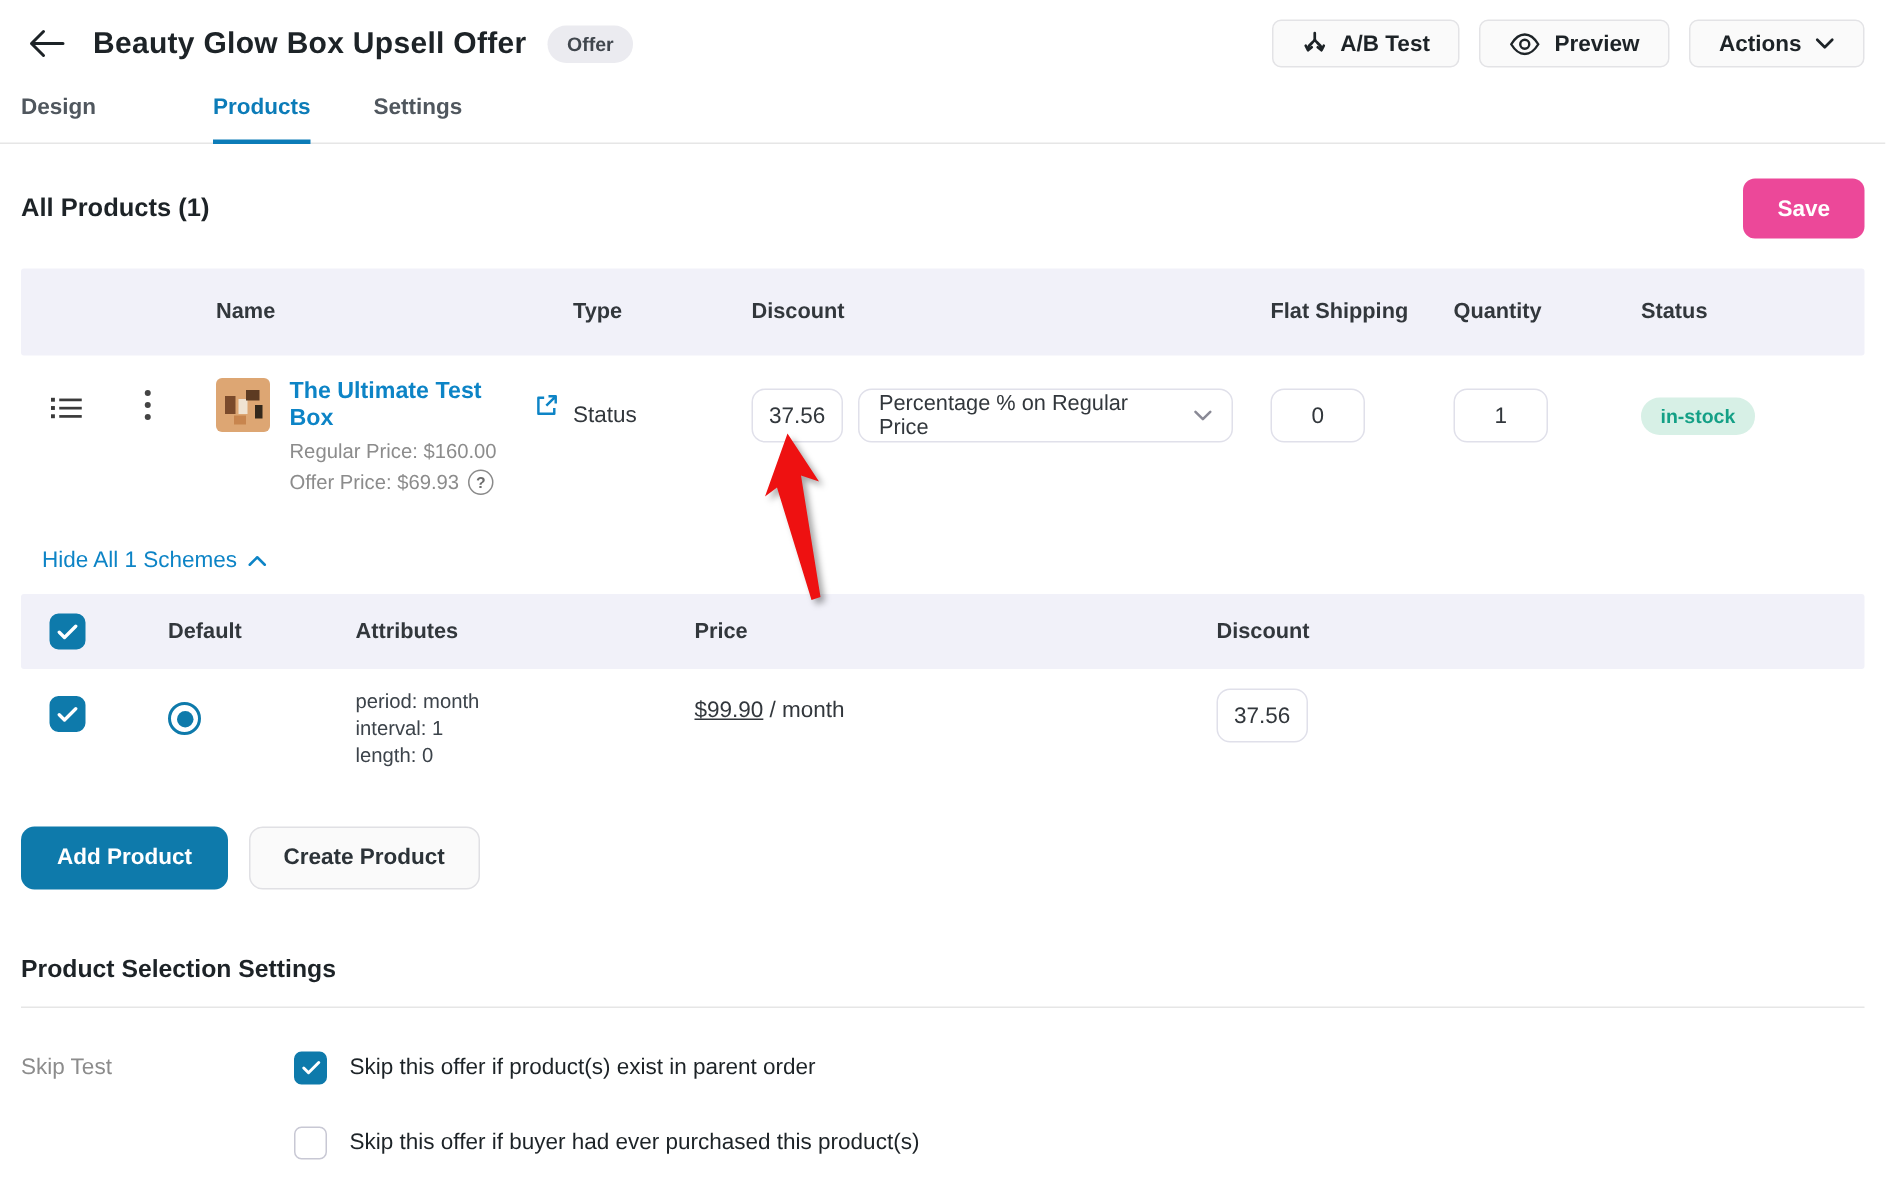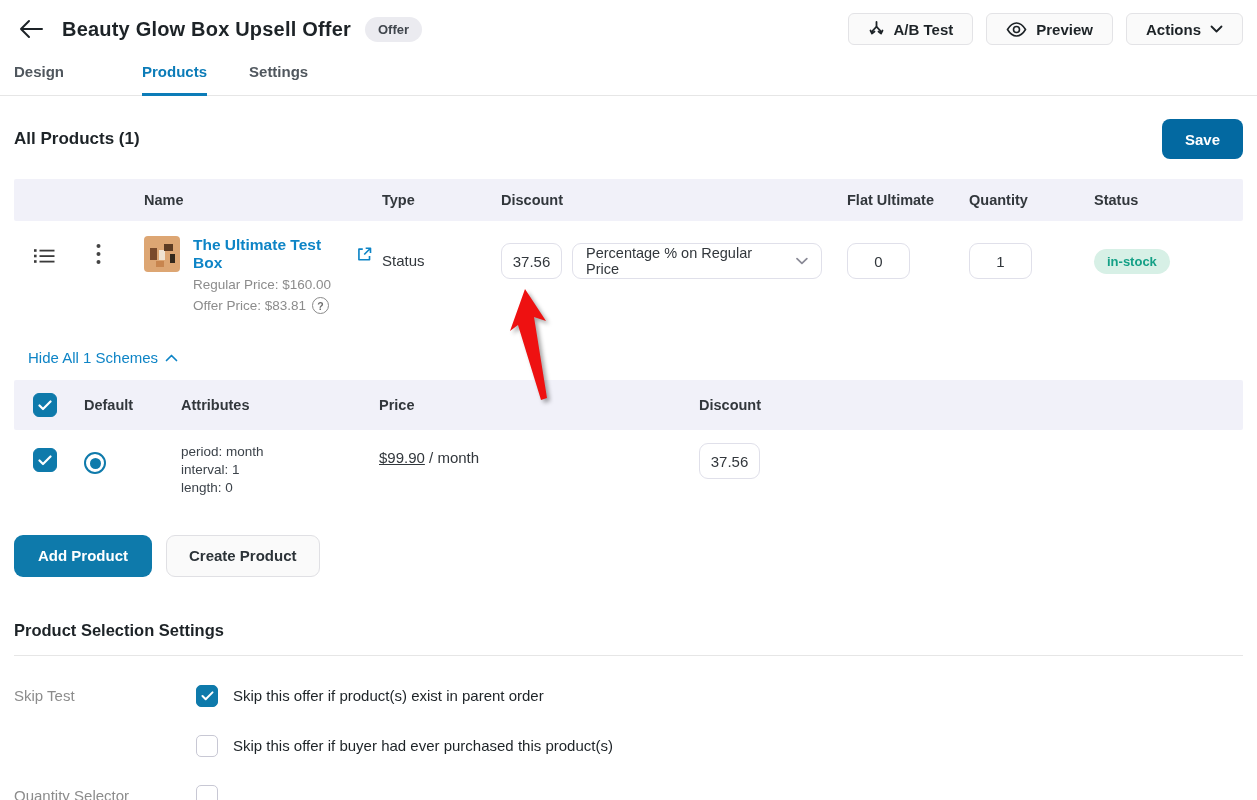--- a/index.html
+++ b/index.html
@@ -21,28 +21,28 @@
     font-weight:600; color:#1d2327; cursor:pointer; font-family:inherit; }
 
   
   .tabs { display:flex; gap:42px; padding:0 14px; margin-top:17px; border-bottom:1px solid #e6e6e6; }
   .tab { font-size:15px; font-weight:600; color:#50575e; padding-bottom:13px; cursor:pointer; }
   .tab.active { color:#0c7cb8; border-bottom:3px solid #0c7cb8; margin-bottom:-1px;margin-left:36px; }
 
   
   .section-head { display:flex; justify-content:space-between; align-items:center; margin:23px 14px 0 14px; }
   .section-title { font-size:17px; font-weight:bold; }
-  .save-btn { background:#0369a1; color:#fff; border:none; border-radius:8px; height:40px;
+  .save-btn { background:#ec4899; color:#fff; border:none; border-radius:8px; height:40px;
     padding:0 23px; font-size:15px; font-weight:bold; cursor:pointer; font-family:inherit; }
 
   .table { margin:20px 14px 0 14px; }
   .grid-main { display:grid; grid-template-columns:60px 48px 250px 118px 352px 120px 120px 1fr; }
   .thead { background:#f1f1f9; border-radius:2px; align-items:center; }
   .thead .th { font-size:14.5px; font-weight:600; color:#32373c; }
-  .thead-main { height:42px; }
+  .thead-main { height:58px; }
   .th-name { grid-column:3; padding-left:22px; }
   .th-type { grid-column:4; padding-left:10px; }
   .th-discount { grid-column:5; padding-left:11px; }
   .th-flat { grid-column:6; padding-left:5px; }
   .th-qty { grid-column:7; padding-left:7px; }
   .th-status { grid-column:8; padding-left:12px; }
 
   .trow-main { padding:15px 0 22px 0; align-items:start; }
   .cell-drag { display:flex; justify-content:center; padding-top:10px; cursor:grab; }
   .cell-kebab { display:flex; justify-content:center; padding-top:7px; cursor:pointer; }
@@ -73,21 +73,21 @@
     font-size:14.5px; color:#32373c; cursor:pointer; background:#fff; }
   .cell-flat { padding-left:5px; padding-top:7px; }
   .cell-qty { padding-left:7px; padding-top:7px; }
   .cell-status { padding-left:12px; padding-top:13px; }
   .status-badge { display:inline-block; background:#d7f0e6; color:#14a086; font-size:13px;
     font-weight:600; padding:5px 13px; border-radius:13px; }
 
   .schemes-toggle { display:inline-flex; align-items:center; gap:7px; margin:13px 0 0 28px;
     color:#0d84c6; font-size:15px; cursor:pointer; }
 
-  .grid-sub { display:grid; grid-template-columns:62px 95px 200px 320px 330px 1fr; }
+  .grid-sub { display:grid; grid-template-columns:62px 95px 200px 320px 330px 1fr;gap:28px; }
   .thead-sub { height:50px; margin-top:13px; }
   .sth-check { grid-column:1; display:flex; justify-content:center; }
   .sth-default { grid-column:2; padding-left:8px; }
   .sth-attr { grid-column:3; padding-left:10px; }
   .sth-price { grid-column:4; padding-left:8px; }
   .sth-discount { grid-column:5; padding-left:8px; }
   .trow-sub { padding:13px 0 16px 0; align-items:start; }
   .scell-check { display:flex; justify-content:center; padding-top:5px; }
   .scell-radio { padding-left:8px; padding-top:9px; }
   .scell-attrs { padding-left:10px; font-size:13.5px; color:#3c434a; line-height:1.35; }
@@ -177,21 +177,21 @@
   <div class="section-head">
     <h2 class="section-title">All Products (1)</h2>
     <button class="save-btn">Save</button>
   </div>
 
   <div class="table">
     <div class="thead thead-main grid-main">
       <span class="th th-name">Name</span>
       <span class="th th-type">Type</span>
       <span class="th th-discount">Discount</span>
-      <span class="th th-flat">Flat Ultimate</span>
+      <span class="th th-flat">Flat Shipping</span>
       <span class="th th-qty">Quantity</span>
       <span class="th th-status">Status</span>
     </div>
 
     <div class="trow-main grid-main">
       <div class="cell-drag">
         <svg class="icon" width="24" height="20" viewBox="0 0 24 20">
           <rect x="2" y="3.2" width="2.6" height="2.6" fill="#3a3a3a"></rect>
           <rect x="7.5" y="3.7" width="15" height="1.8" fill="#3a3a3a"></rect>
           <rect x="2" y="8.7" width="2.6" height="2.6" fill="#3a3a3a"></rect>
@@ -218,21 +218,21 @@
         <div class="prod-info">
           <div class="prod-name">
             <a class="prod-link">The Ultimate Test Box</a>
             <svg class="icon" width="16" height="16" viewBox="0 0 16 16">
               <path d="M6 3 H2 V14 H13 V10" stroke="#0d84c6" stroke-width="1.7" fill="none" stroke-linejoin="round"></path>
               <path d="M9 2 H14 V7 M14 2 L7.5 8.5" stroke="#0d84c6" stroke-width="1.7" fill="none" stroke-linejoin="round"></path>
             </svg>
           </div>
           <div class="price-line">Regular Price: $160.00</div>
           <div class="price-line">
-            <span>Offer Price: $83.81</span>
+            <span>Offer Price: $69.93</span>
             <span class="help-icon">?</span>
           </div>
         </div>
       </div>
       <div class="cell-type">Status</div>
       <div class="cell-discount">
         <input class="num-input w-sm" value="37.56" style="">
         <div class="select-box">
           <span>Percentage % on Regular Price</span>
           <svg class="icon" width="12" height="8" viewBox="0 0 12 8">

